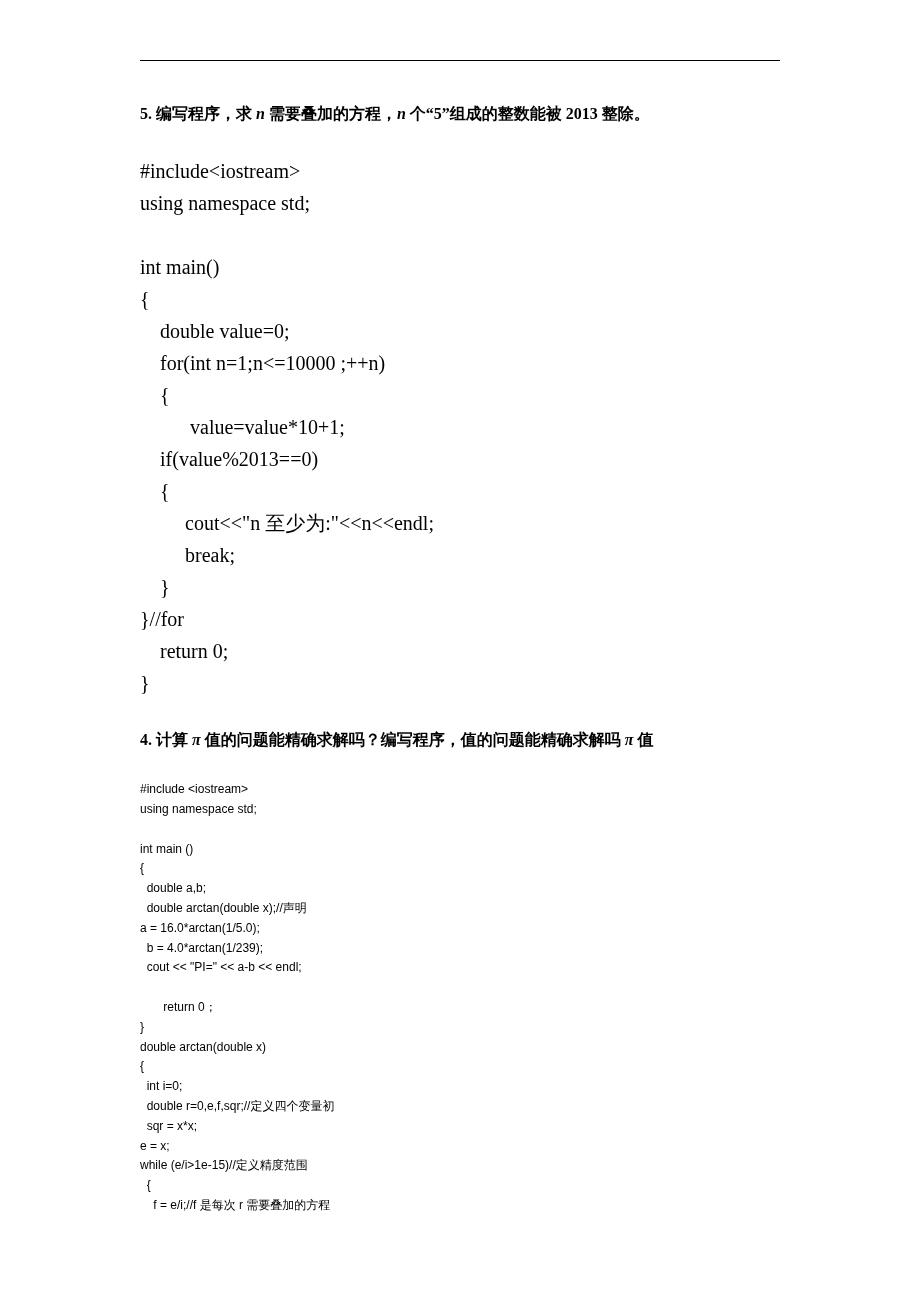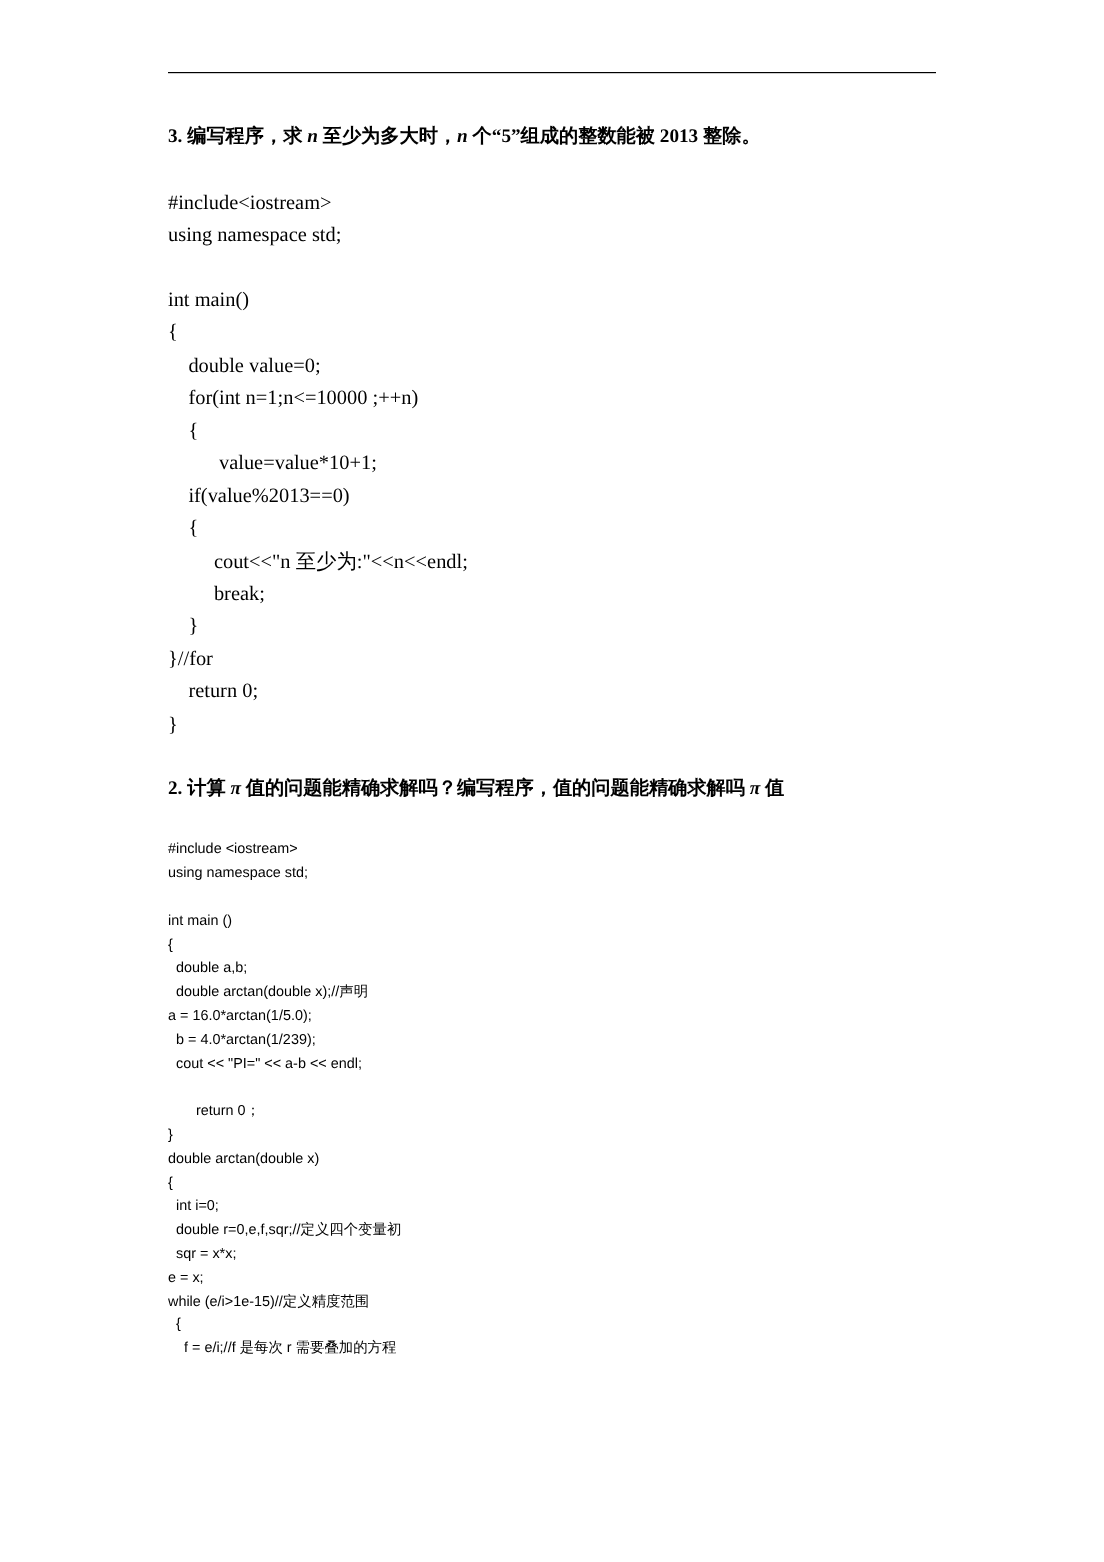--- a/index.html
+++ b/index.html
@@ -22,40 +22,40 @@
       font-weight: bold;
       font-size: 16px;
       line-height: 1.6;
       margin-bottom: 28px;
     }
     .italic {
       font-style: italic;
     }
     .code-block {
       font-family: "Times New Roman", "SimSun", serif;
-      font-size: 17px;
+      font-size: 20px;
       line-height: 1.6;
       white-space: pre;
       margin-bottom: 28px;
     }
     .code-block-arial {
       font-family: Arial, "SimSun", sans-serif;
       font-size: 12px;
       line-height: 1.65;
       white-space: pre;
       margin-bottom: 28px;
     }
   </style>
 </head>
 <body>
 
 <div class="divider"></div>
 
 <p class="heading">
-  <span>3. 编写程序，求</span><span class="italic"> n </span><span>至少为多大时，</span><span class="italic">n </span><span>个“5”组成的整数能被 2013 整除。</span>
+  <span>5. 编写程序，求</span><span class="italic"> n </span><span>需要叠加的方程，</span><span class="italic">n </span><span>个“5”组成的整数能被 2013 整除。</span>
 </p>
 
 <div class="code-block">#include&lt;iostream&gt;
 using namespace std;
 
 int main()
 {
     double value=0;
     for(int n=1;n&lt;=10000 ;++n)
     {
@@ -63,21 +63,21 @@
     if(value%2013==0)
     {
          cout&lt;&lt;"n 至少为:"&lt;&lt;n&lt;&lt;endl;
          break;
     }
 }//for
     return 0;
 }</div>
 
 <p class="heading">
-  <span>2. 计算 </span><span class="italic">π </span><span>值的问题能精确求解吗？编写程序，值的问题能精确求解吗 </span><span class="italic">π </span><span>值</span>
+  <span>4. 计算 </span><span class="italic">π </span><span>值的问题能精确求解吗？编写程序，值的问题能精确求解吗 </span><span class="italic">π </span><span>值</span>
 </p>
 
 <div class="code-block-arial">#include &lt;iostream&gt;
 using namespace std;
 
 int main ()
 {
   double a,b;
   double arctan(double x);//声明
 a = 16.0*arctan(1/5.0);

